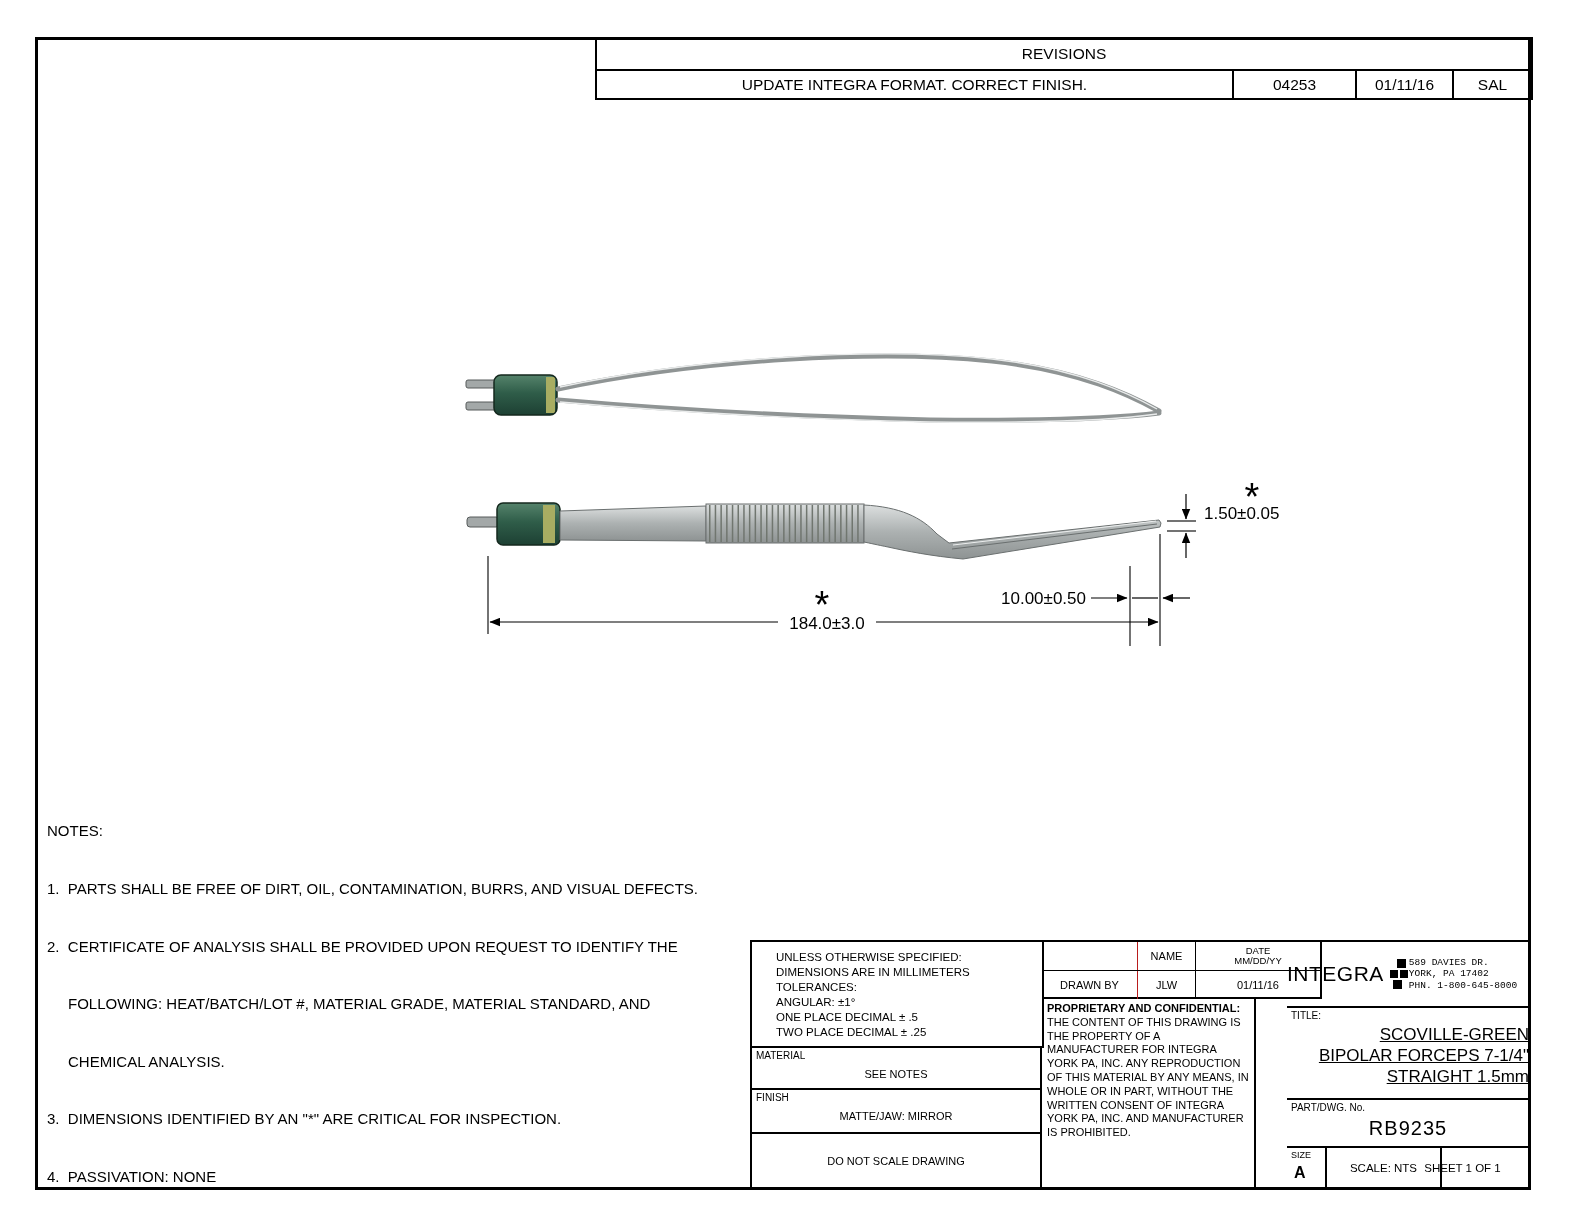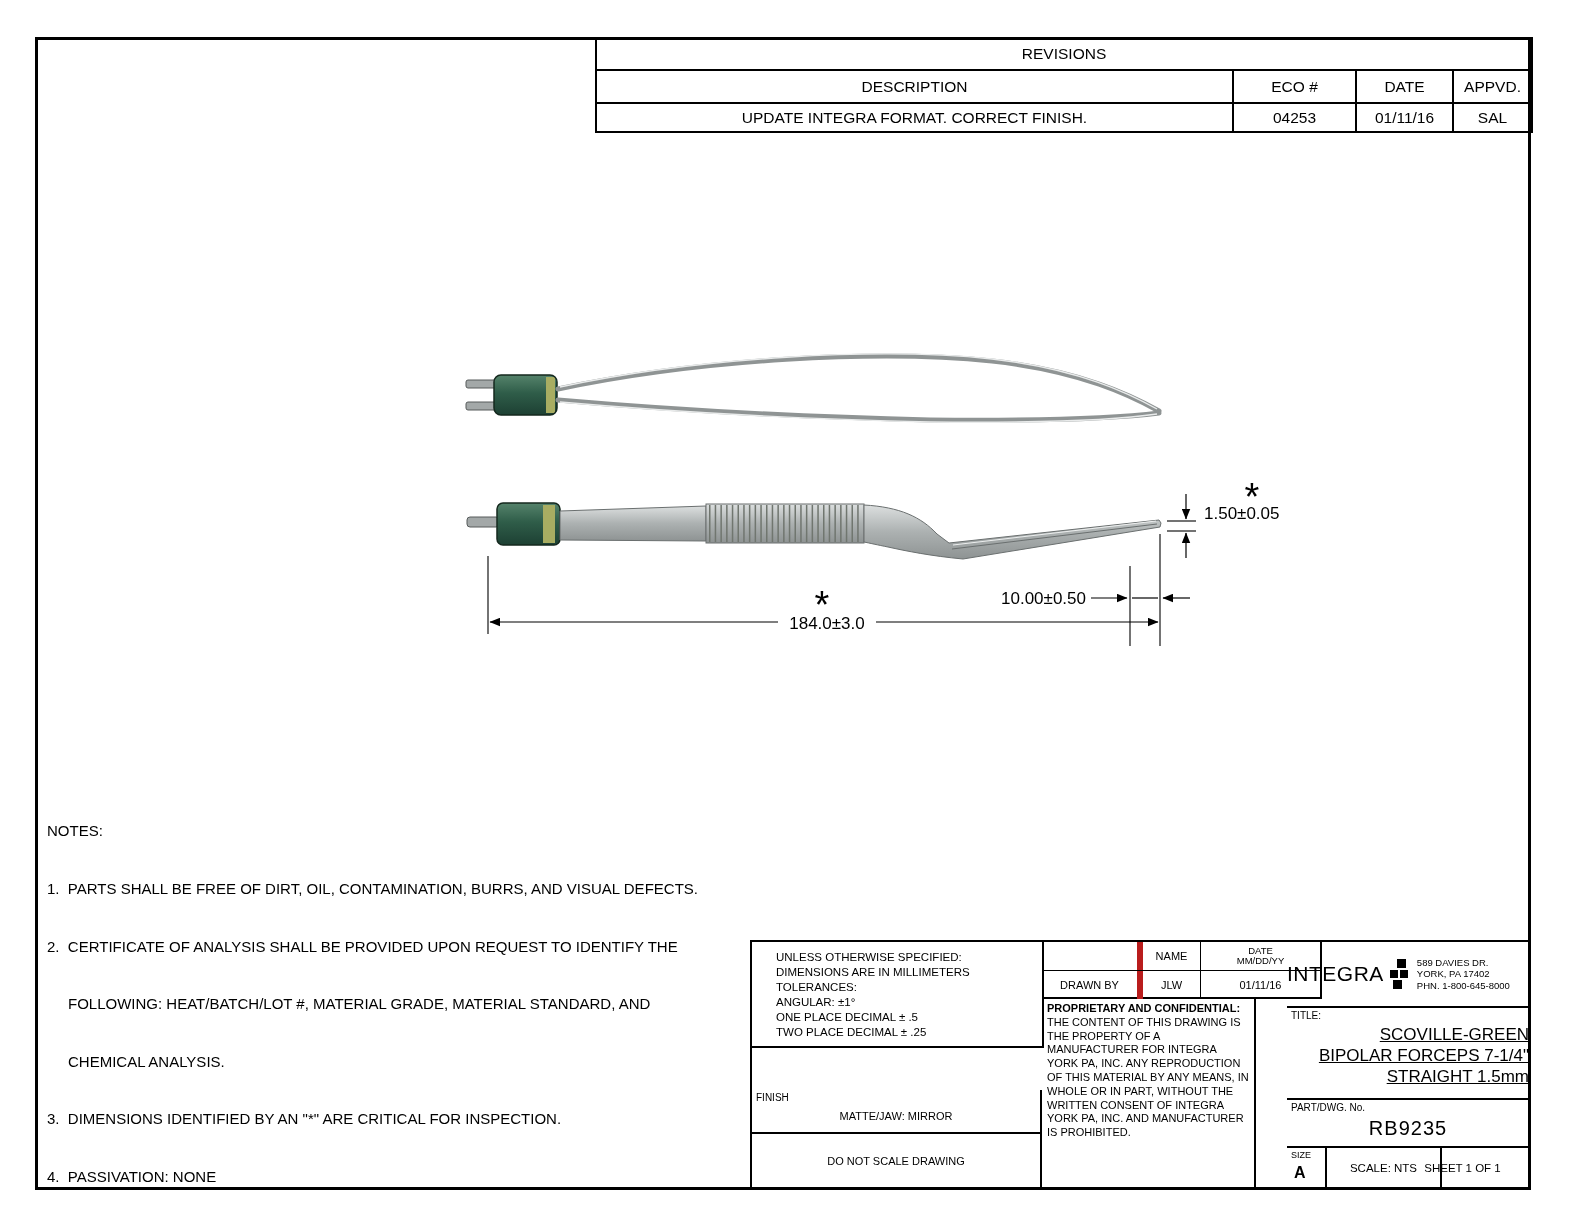--- a/index.html
+++ b/index.html
@@ -48,32 +48,32 @@
             border-right:2px solid #000; border-bottom:2px solid #000; }
   .tb-fin { left:0; top:148px; width:290px; height:44px;
             border-right:2px solid #000; border-bottom:2px solid #000; }
   .tb-dns { left:0; top:192px; width:290px; height:54px;
             border-right:2px solid #000; display:flex; align-items:center; justify-content:center; }
   .tb-val { text-align:center; padding-top:20px; font-size:11px; }
   .tb-namehdr { left:290px; top:0; width:280px; height:57px;
             border-right:2px solid #000; border-bottom:2px solid #000; }
   .nh-row { display:flex; height:28px; }
   .nh-row1 { border-bottom:1px solid #000; height:28px; }
-  .nh-c1 { width:95px; border-right:6px solid #b91c1c; display:flex; align-items:center; justify-content:center; }
+  .nh-c1 { width:95px; border-right:1px solid #b91c1c; display:flex; align-items:center; justify-content:center; }
   .nh-c2 { width:57px; border-right:1px solid #000; display:flex; align-items:center; justify-content:center; }
   .nh-c3 { flex:1; display:flex; flex-direction:column; align-items:center; justify-content:center;
            font-size:9.5px; line-height:10.5px; }
   .tb-prop { left:290px; top:57px; width:214px; height:189px;
             border-right:2px solid #000; padding:3px 5px; font-size:11px; line-height:13.8px; }
   .prop-head { font-weight:bold; }
   .tb-logo { left:535px; top:0; width:242px; height:66px; border-bottom:2px solid #000;
             display:flex; align-items:center; padding:0 0; }
   .integra-word { font-size:21px; letter-spacing:0.5px; }
   .integra-mark { margin-left:3px; }
-  .integra-addr { font-size:9.5px; line-height:11.5px; margin-left:8px; }
+  .integra-addr { font-size:9.5px; line-height:11.5px; margin-left:0;font-family:Liberation Mono, monospace; }
   .tb-title { left:535px; top:66px; width:242px; height:92px; border-bottom:2px solid #000; }
   .title-lines { margin-top:16px; text-align:right; font-size:17px; line-height:21px;text-decoration:underline; }
   .tb-part { left:535px; top:158px; width:242px; height:48px; border-bottom:2px solid #000; }
   .part-num { margin-top:17px; text-align:center; font-size:20px; letter-spacing:1px; }
   .tb-bottom { left:535px; top:206px; width:242px; height:40px; }
   .tb-size { left:0; top:0; width:40px; height:40px; border-right:2px solid #000; }
   .size-val { position:absolute; left:7px; top:16px; font-size:16px; font-weight:bold; }
   .tb-scale { left:40px; top:0; width:115px; height:40px; border-right:2px solid #000;
             display:flex; align-items:center; justify-content:center; font-size:11.5px; }
   .tb-sheet { left:127px; top:0; width:97px; height:40px;
@@ -159,26 +159,20 @@
     <colgroup>
         <col style="width:637px">
         <col style="width:123px">
         <col style="width:97px">
         <col style="width:79px">
       </colgroup>
     <tbody>
         <tr class="rev-title-row">
       <td colspan="4">REVISIONS</td>
     </tr>
-    <tr class="rev-head-row">
-      <td>DESCRIPTION</td>
-      <td>ECO #</td>
-      <td>DATE</td>
-      <td>APPVD.</td>
-    </tr>
     <tr class="rev-data-row">
       <td>UPDATE INTEGRA FORMAT. CORRECT FINISH.</td>
       <td>04253</td>
       <td>01/11/16</td>
       <td>SAL</td>
     </tr>
   </tbody>
     </table>
 
   <div class="notes">
@@ -208,20 +202,24 @@
 
     <div class="cell tb-tol">
       <div>UNLESS OTHERWISE SPECIFIED:</div>
       <div>DIMENSIONS ARE IN MILLIMETERS</div>
       <div>TOLERANCES:</div>
       <div>ANGULAR: ±1°</div>
       <div>ONE PLACE DECIMAL ± .5</div>
       <div>TWO PLACE DECIMAL ± .25</div>
     </div>
 
+    <div class="cell tb-mat">
+      <span class="lbl">MATERIAL</span>
+      <div class="tb-val">SEE NOTES</div>
+    </div>
 
     <div class="cell tb-fin">
       <span class="lbl">FINISH</span>
       <div class="tb-val">MATTE/JAW: MIRROR</div>
     </div>
 
     <div class="cell tb-dns">
       <span>DO NOT SCALE DRAWING</span>
     </div>
 

